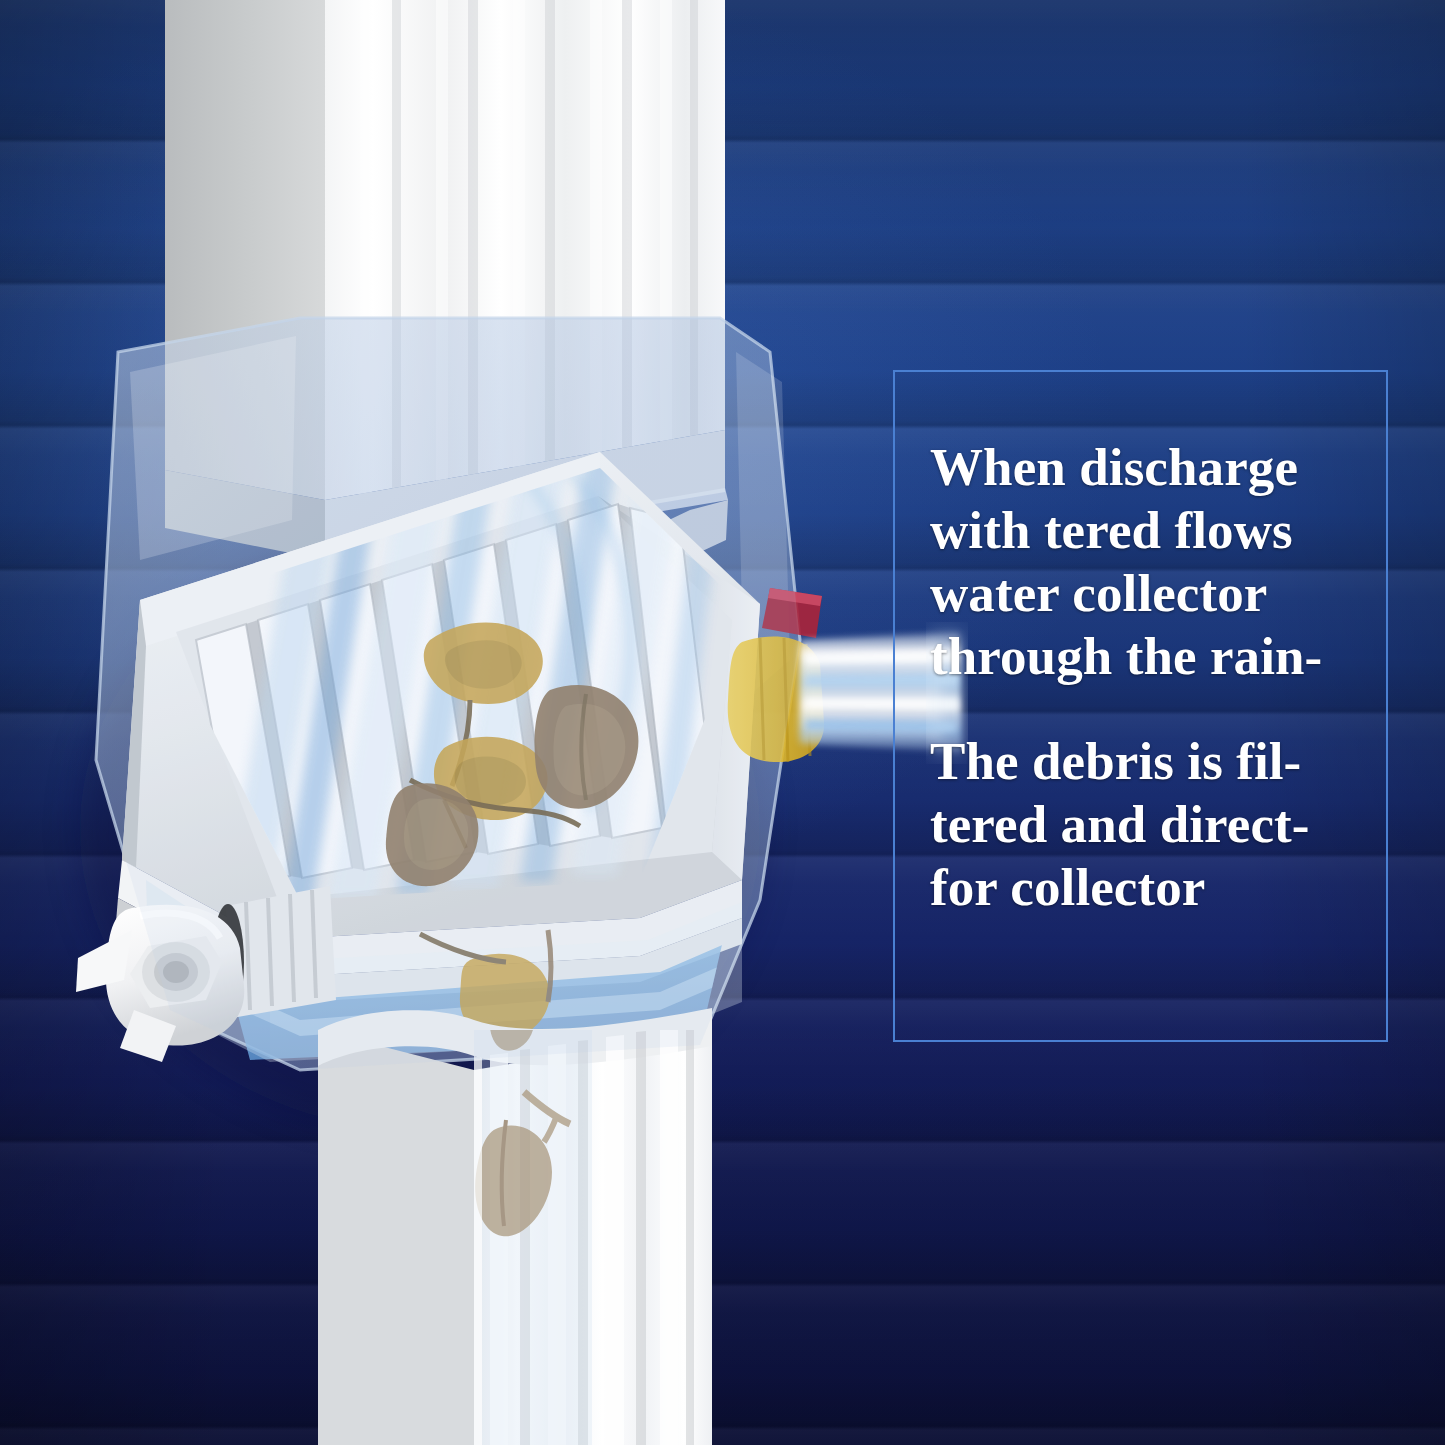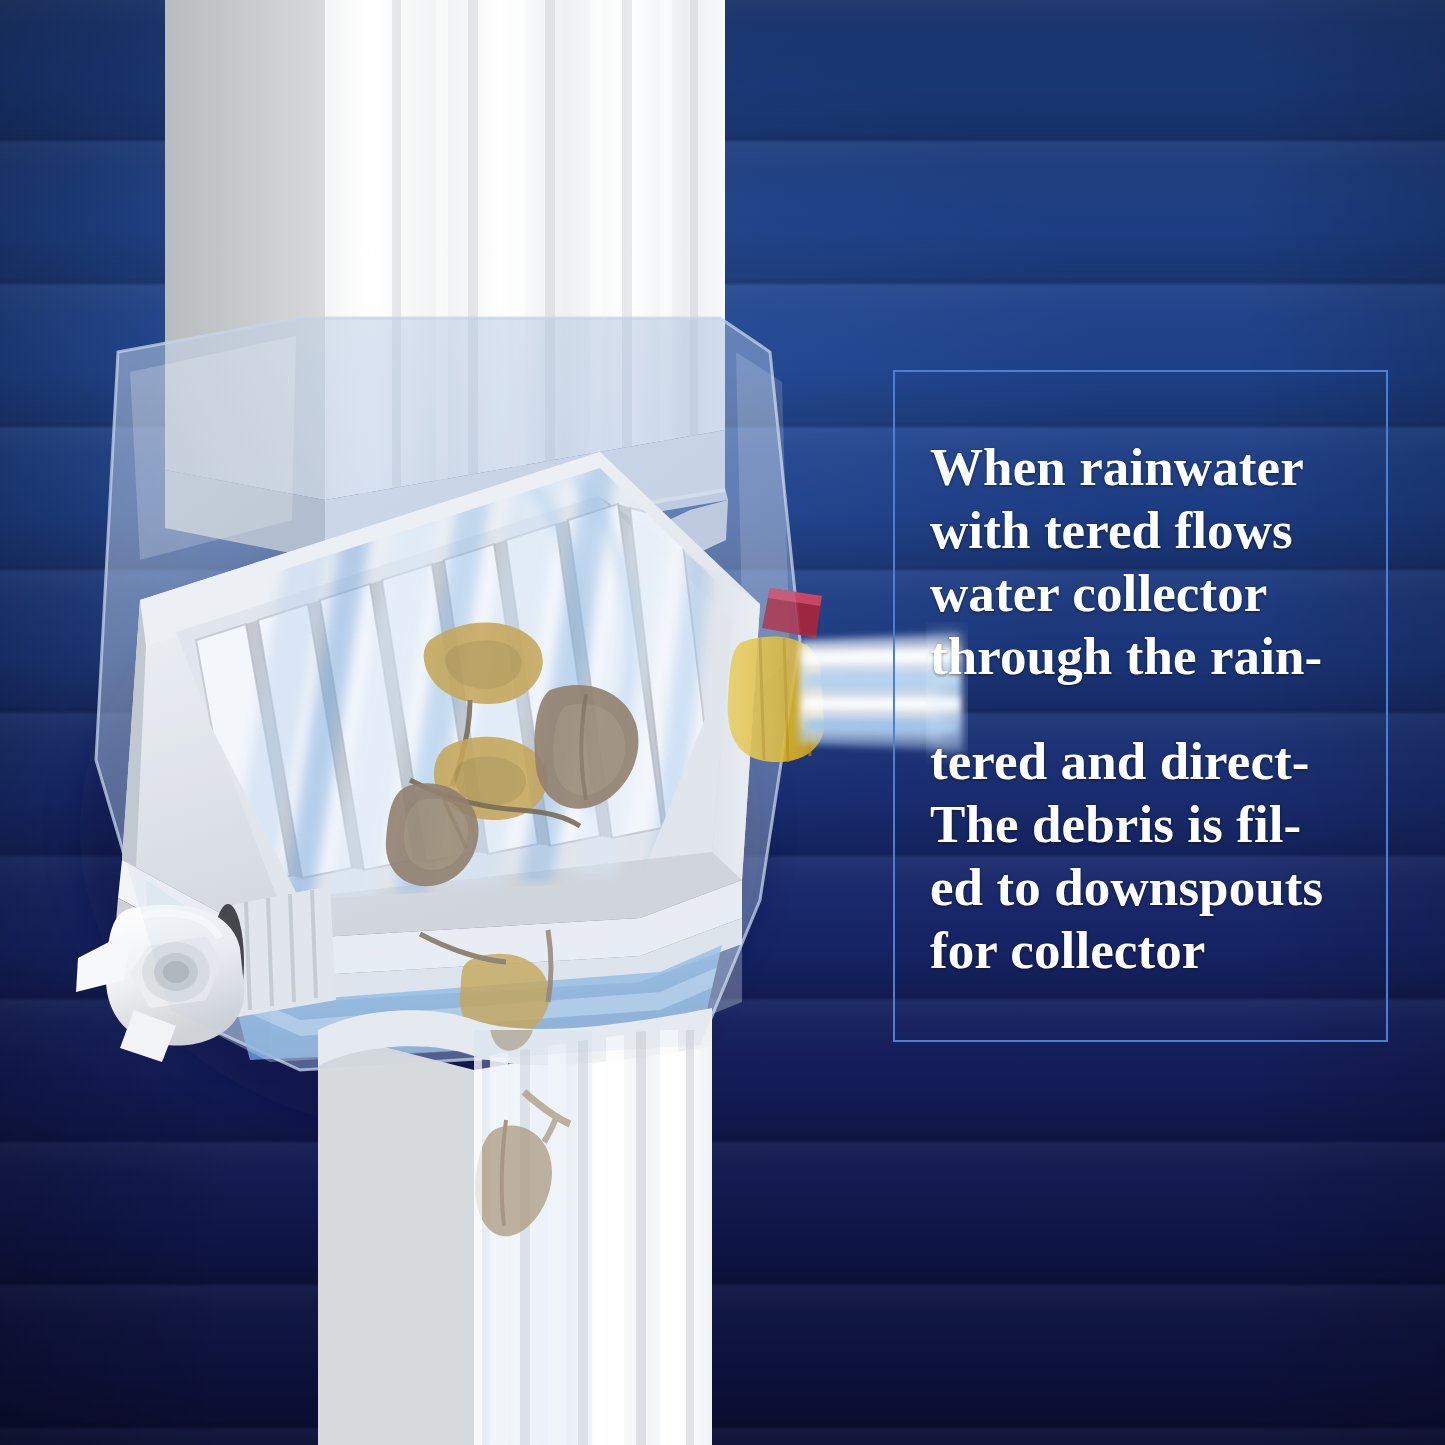--- a/index.html
+++ b/index.html
@@ -411,26 +411,25 @@
     </g>
 
     <path d="M118,352 L300,318 L720,318 L770,352
              L800,640 L760,900 L700,1045
              L300,1070 L170,1010 L96,760 Z" fill="#b9cbe6" opacity=".16"></path>
   </svg>
 
   <div class="caption-box"></div>
 
   <div id="cap1" class="caption-text">
-    <span class="ln">When rainwater</span>
+    <span class="ln">When discharge</span>
     <span class="ln">with tered flows</span>
     <span class="ln">water collector</span>
     <span class="ln">through the rain-</span>
   </div>
 
   <div id="cap2" class="caption-text">
+    <span class="ln">The debris is fil-</span>
     <span class="ln">tered and direct-</span>
-    <span class="ln">The debris is fil-</span>
-    <span class="ln">ed to downspouts</span>
     <span class="ln">for collector</span>
   </div>
 
 </div>
 
 </body></html>

